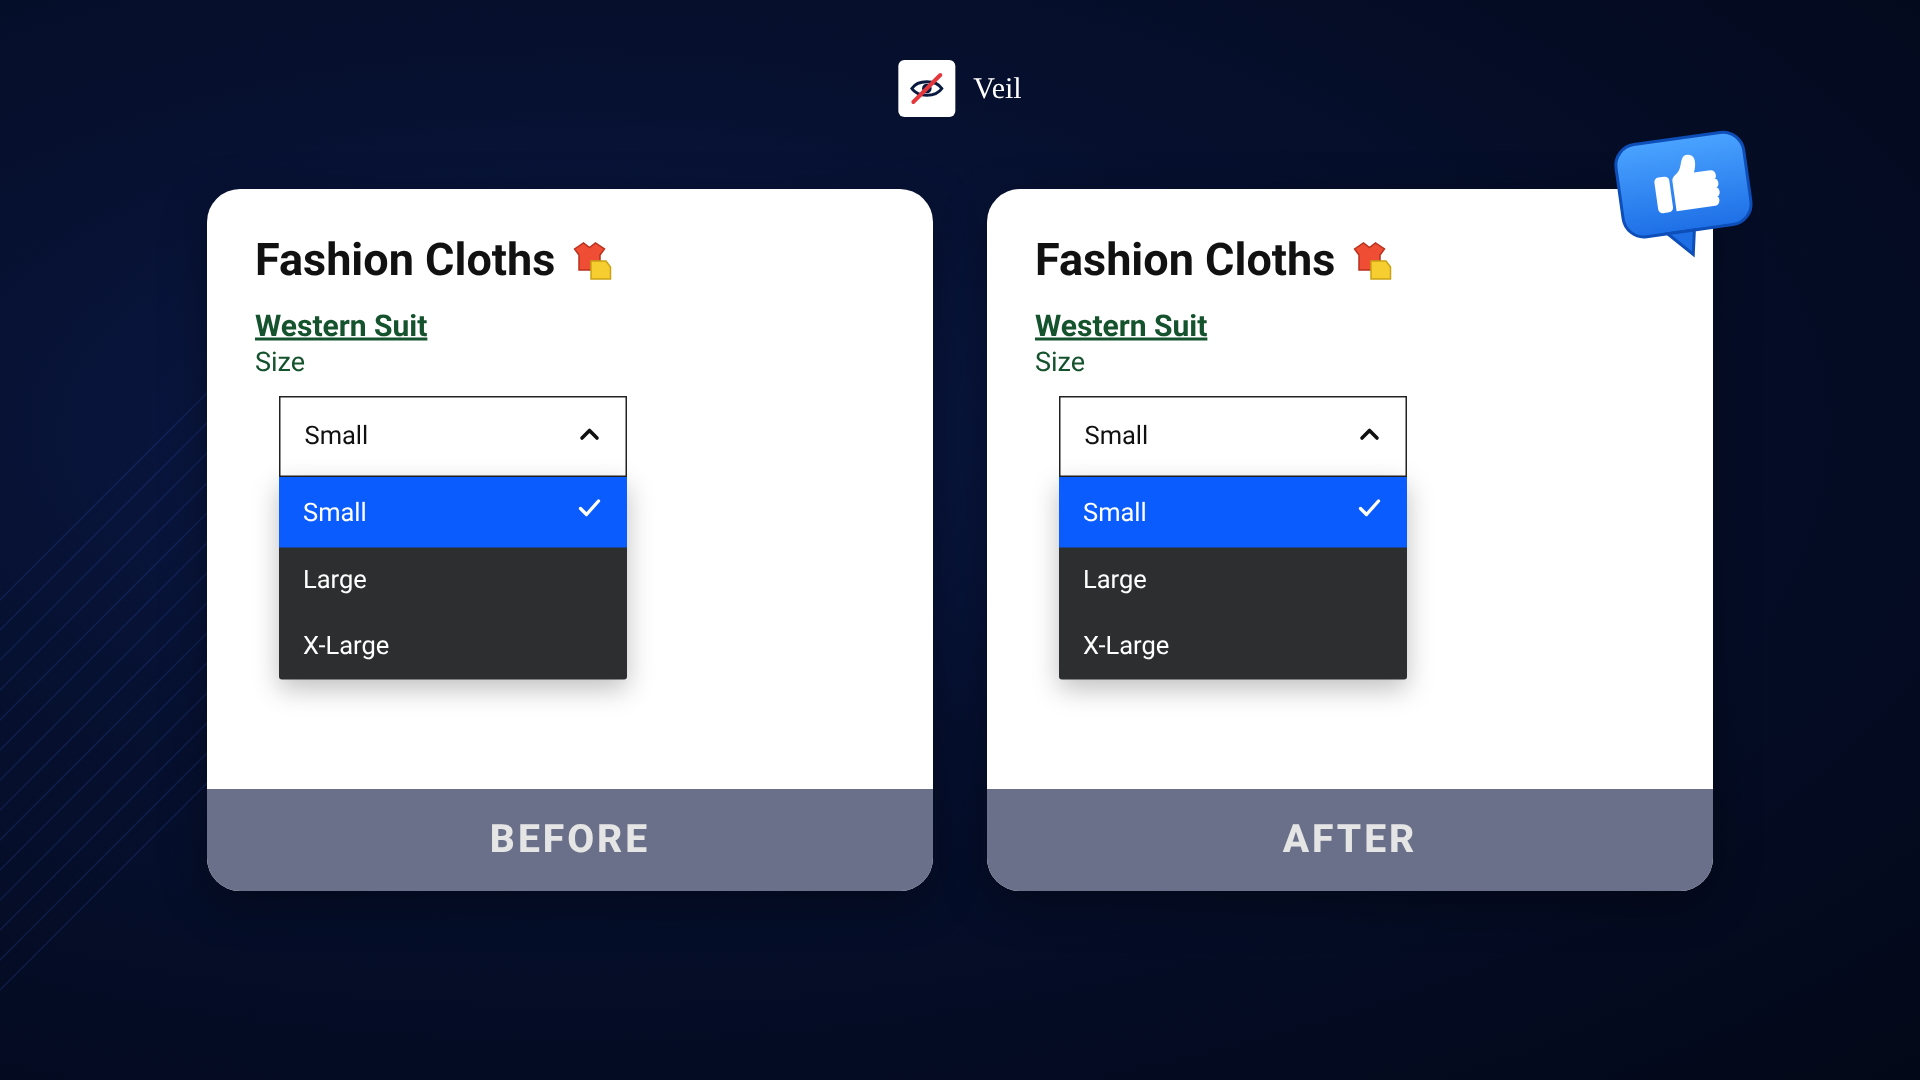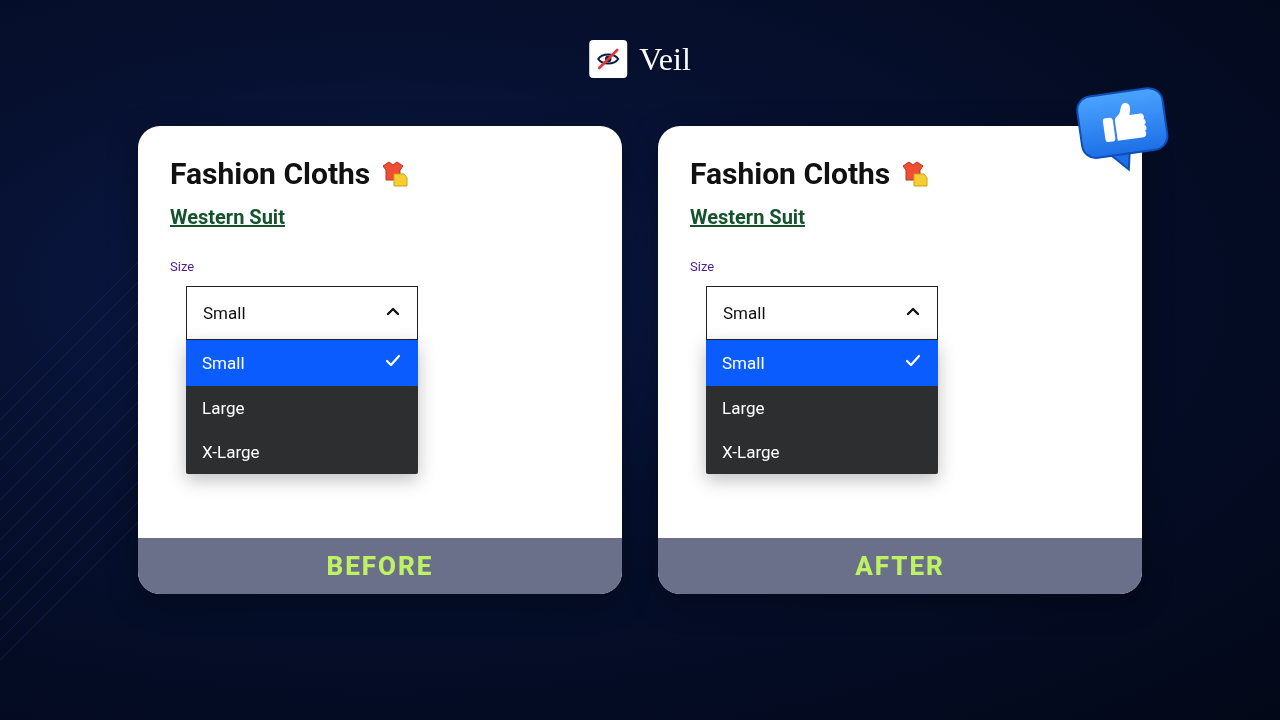--- a/index.html
+++ b/index.html
@@ -36,21 +36,21 @@
     width: 38px;
     height: 38px;
     background: #ffffff;
     border-radius: 4px;
     display: flex;
     align-items: center;
     justify-content: center;
   }
   .brand-name {
     color: #ffffff;
-    font-size: 32px;
+    font-size: 20px;
     font-weight: 500;
     font-family: Georgia, "Times New Roman", serif;
   }
 
   
   .cards {
     position: absolute;
     top: 126px;
     left: 50%;
     transform: translateX(-50%);
@@ -78,23 +78,23 @@
     gap: 10px;
   }
   .card-subtitle {
     margin-top: 14px;
     font-size: 20px;
     font-weight: 700;
     color: #14532d;
     text-decoration: underline;
   }
   .size-label {
-    margin-top: 30px;
-    font-size: 13px;
-    color: #4c1d95;
+    margin-top: 2px;
+    font-size: 18px;
+    color: #14532d;
   }
 
   .select-box {
     margin-top: 12px;
     border: 1.5px solid #222;
     height: 54px;
     display: flex;
     align-items: center;
     justify-content: space-between;
     padding: 0 16px;
@@ -128,23 +128,23 @@
     cursor: pointer;
   }
   .dd-item.selected {
     background: #0b5cff;
   }
   .dd-check { font-size: 18px; }
 
   .card-footer {
     position: absolute;
     left: 0; right: 0; bottom: 0;
-    height: 56px;
+    height: 68px;
     background: #6a7089;
-    color: #bef264;
+    color: #e5e5e5;
     font-size: 26px;
     font-weight: 800;
     letter-spacing: 2px;
     display: flex;
     align-items: center;
     justify-content: center;
   }
 
   
   .cloths-emoji { display:inline-flex; }

